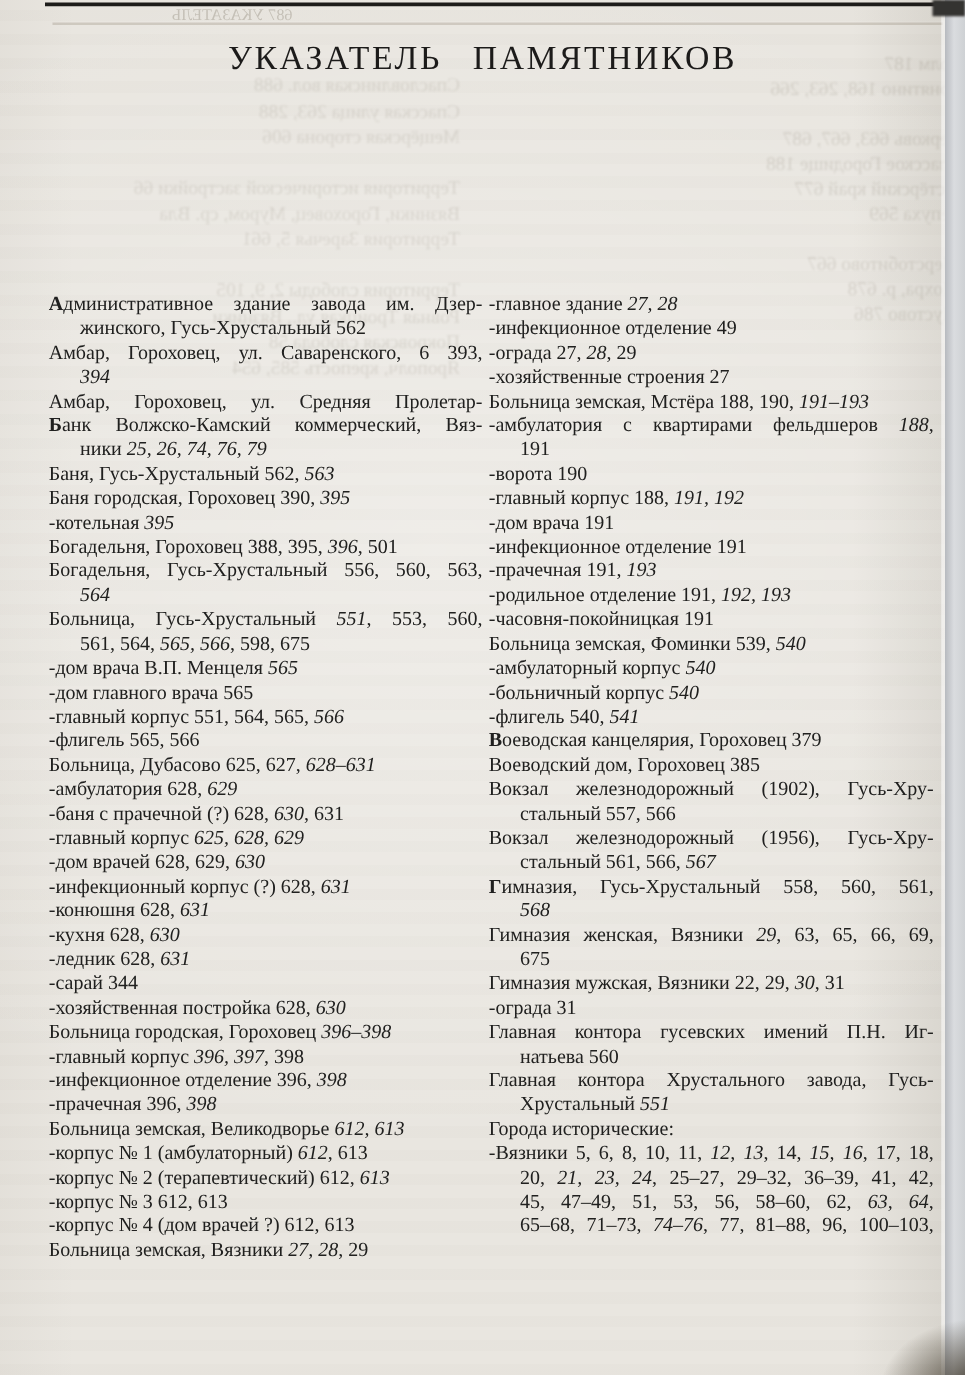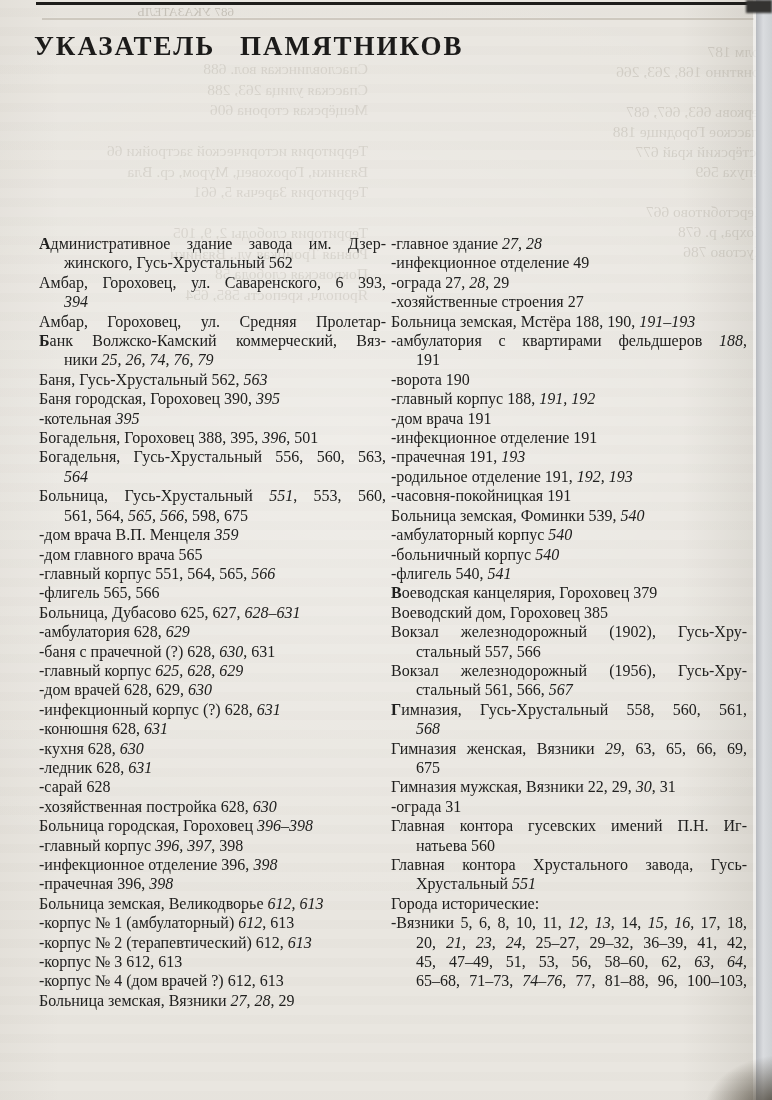--- a/index.html
+++ b/index.html
@@ -20,22 +20,22 @@
     background:linear-gradient(to right,#b7babf,#dadcdf 45%,#ced1d4);}
   .edge-highlight{position:absolute;top:0;right:16px;width:3px;height:1100px;background:rgba(255,255,255,.55);}
   .corner-dark-top{position:absolute;top:0;right:0;width:26px;height:13px;background:#343331;filter:blur(1px);}
   .corner-curl{position:absolute;bottom:-18px;right:-20px;width:130px;height:110px;
     background:radial-gradient(ellipse 120px 85px at 95% 95%, rgba(48,40,26,.92), rgba(48,40,26,0) 68%);}
   .top-rule{position:absolute;left:36px;top:2px;width:736px;height:3px;background:#1e1d1b;}
   .ghost-rule{position:absolute;left:42px;top:18px;width:712px;height:2px;background:rgba(135,124,106,.28);filter:blur(.5px);}
 
   .title{
     position:absolute;left:34px;top:31px;width:704px;
-    font-size:27px;line-height:30px;color:#1c1b1a;
-    letter-spacing:2px;word-spacing:16px;font-weight:700;margin:0;
+    text-align:center;font-size:27px;line-height:30px;color:#1c1b1a;
+    letter-spacing:2px;word-spacing:16px;font-weight:400;margin:0;
   }
 
   .col{position:absolute;top:234px;font-size:16px;line-height:19.4px;color:#20201f;}
   .col-left{left:39px;width:347px;}
   .col-right{left:391px;width:356px;}
   .entry{margin:0;}
   .entry.gap{}
   .l{text-align:justify;text-align-last:justify;padding-left:25px;}
   .l.first{padding-left:0;}
   .l.last{text-align-last:left;}
@@ -117,21 +117,21 @@
       </div>
       <div class="entry">
         <div class="l first">Богадельня, Гусь-Хрустальный 556, 560, 563,</div>
         <div class="l last"><i>564</i></div>
       </div>
       <div class="entry">
         <div class="l first">Больница, Гусь-Хрустальный <i>551</i>, 553, 560,</div>
         <div class="l last">561, 564, <i>565, 566</i>, 598, 675</div>
       </div>
       <div class="entry">
-        <div class="l first last">-дом врача В.П. Менцеля <i>359</i></div>
+        <div class="l first last">-дом врача В.П. Менцеля <i>565</i></div>
       </div>
       <div class="entry">
         <div class="l first last">-дом главного врача 565</div>
       </div>
       <div class="entry">
         <div class="l first last">-главный корпус 551, 564, 565, <i>566</i></div>
       </div>
       <div class="entry">
         <div class="l first last">-флигель 565, 566</div>
       </div>
@@ -156,21 +156,21 @@
       <div class="entry">
         <div class="l first last">-конюшня 628, <i>631</i></div>
       </div>
       <div class="entry">
         <div class="l first last">-кухня 628, <i>630</i></div>
       </div>
       <div class="entry">
         <div class="l first last">-ледник 628, <i>631</i></div>
       </div>
       <div class="entry">
-        <div class="l first last">-сарай 628</div>
+        <div class="l first last">-сарай 344</div>
       </div>
       <div class="entry">
         <div class="l first last">-хозяйственная постройка 628, <i>630</i></div>
       </div>
       <div class="entry">
         <div class="l first last">Больница городская, Гороховец <i>396–398</i></div>
       </div>
       <div class="entry">
         <div class="l first last">-главный корпус <i>396, 397</i>, 398</div>
       </div>

